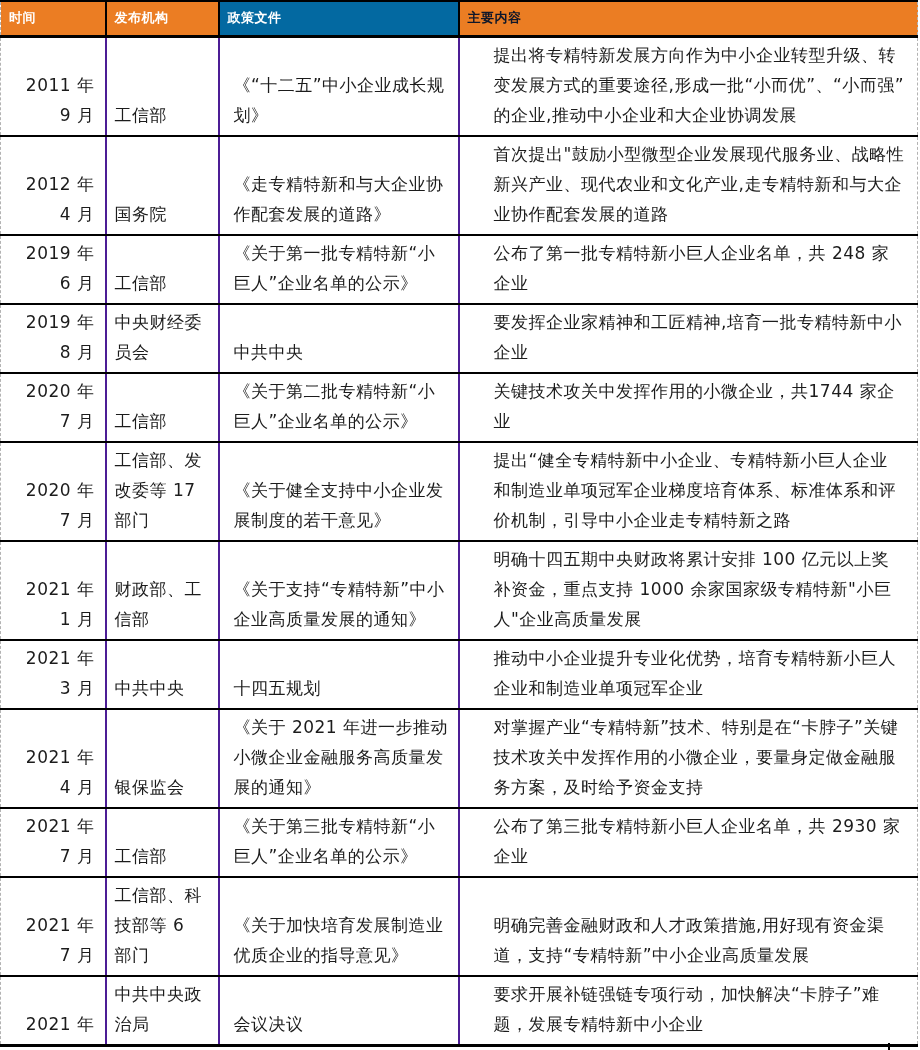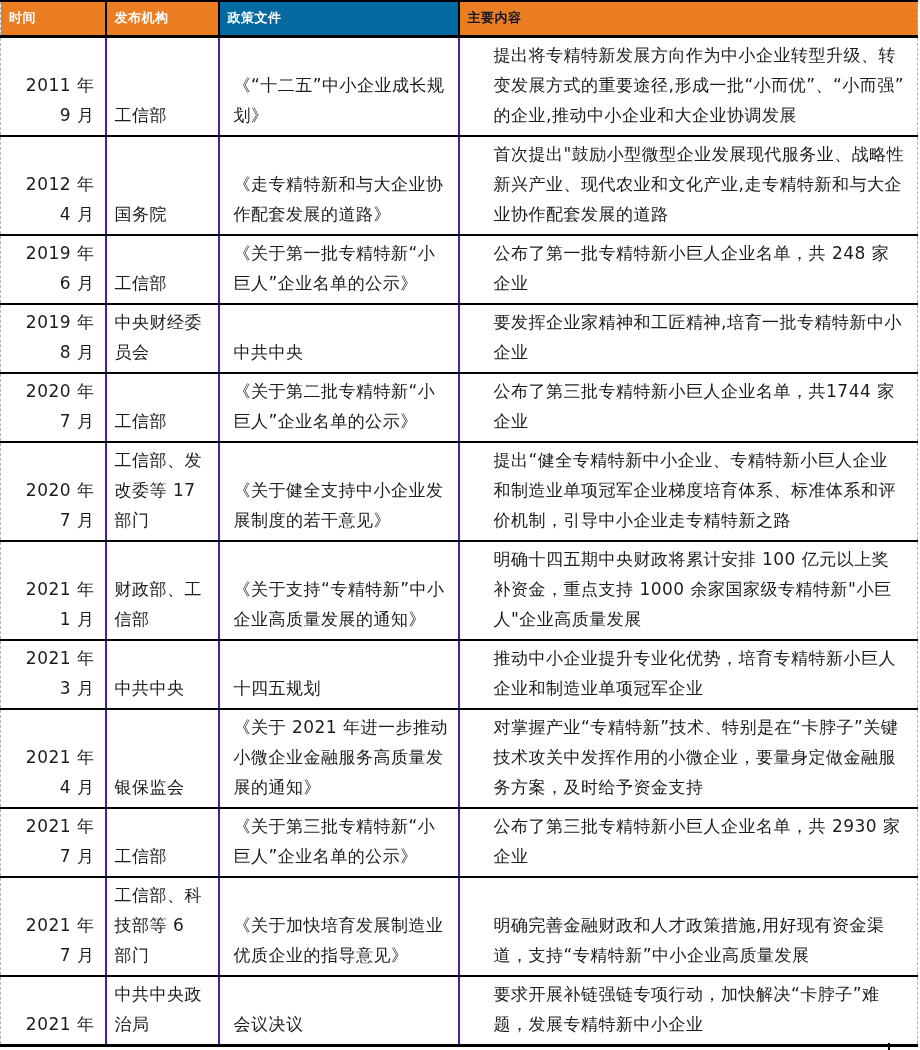--- a/index.html
+++ b/index.html
@@ -94,21 +94,21 @@
         <td class="c-policy">中共中央</td>
         <td class="c-content">要发挥企业家精神和工匠精神,培育一批专精特新中小企业</td>
       </tr>
       <tr style="height:66px">
         <td class="c-time">
           <span class="tl">2020 年</span>
           <span class="tl">7 月</span>
         </td>
         <td class="c-agency">工信部</td>
         <td class="c-policy">《关于第二批专精特新“小巨人”企业名单的公示》</td>
-        <td class="c-content">公布了第三批专精特新小巨人企业名单，共1744 家企业</td>
+        <td class="c-content">关键技术攻关中发挥作用的小微企业，共1744 家企业</td>
       </tr>
       <tr style="height:90px">
         <td class="c-time">
           <span class="tl">2020 年</span>
           <span class="tl">7 月</span>
         </td>
         <td class="c-agency">工信部、发改委等 17 部门</td>
         <td class="c-policy">《关于健全支持中小企业发展制度的若干意见》</td>
         <td class="c-content">提出“健全专精特新中小企业、专精特新小巨人企业和制造业单项冠军企业梯度培育体系、标准体系和评价机制，引导中小企业走专精特新之路</td>
       </tr>

